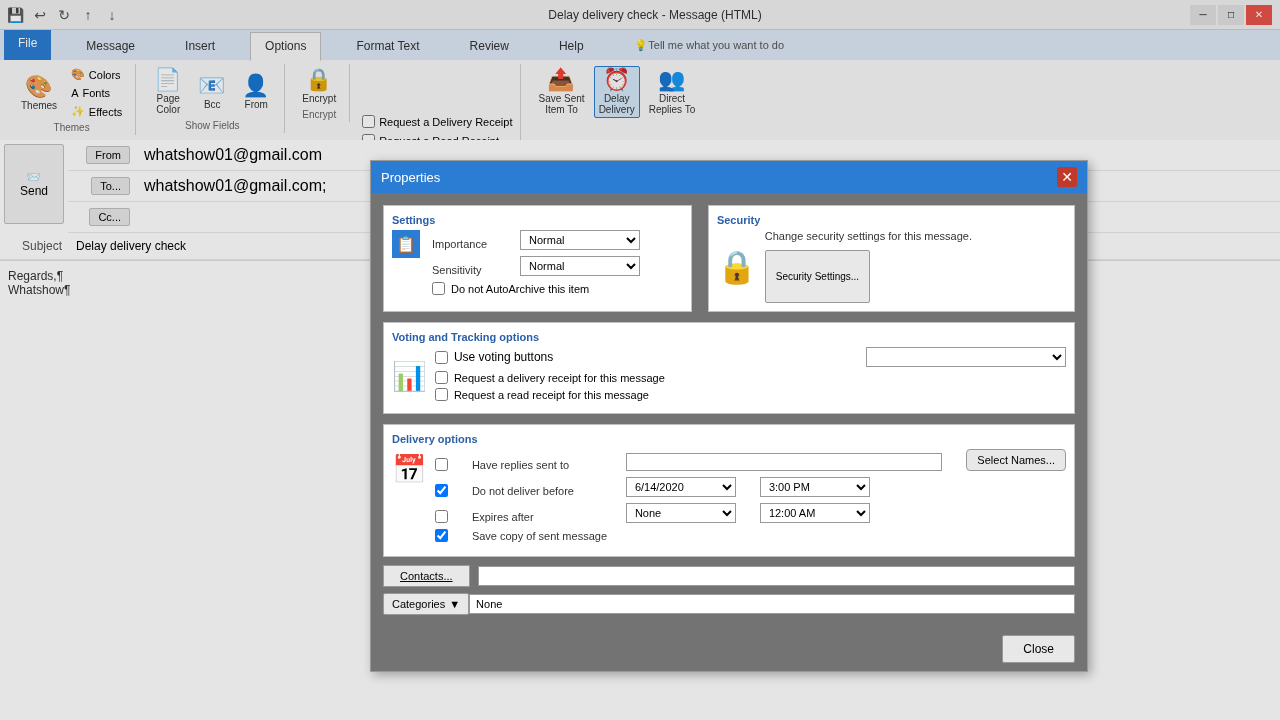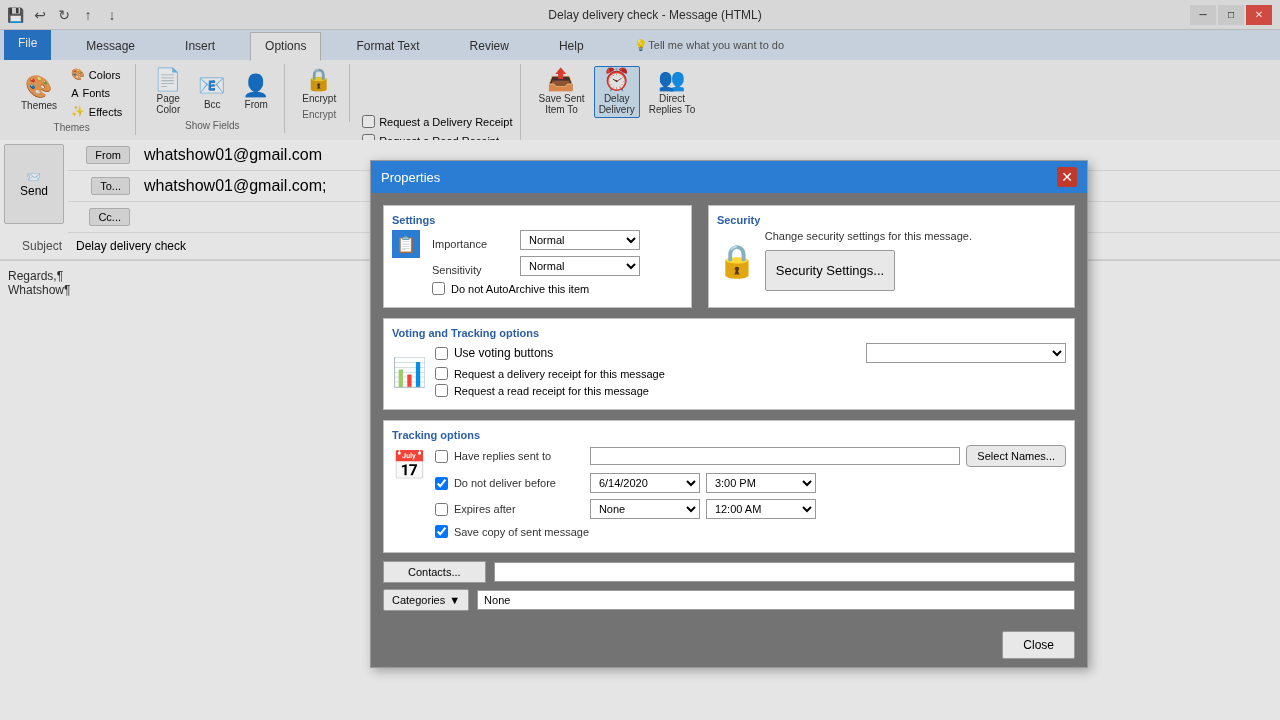--- a/index.html
+++ b/index.html
@@ -319,25 +319,25 @@
     .lock-icon {
       font-size: 32px;
       color: #c8a000;
     }
     .security-text {
       font-size: 11px;
       color: #333;
       margin-bottom: 8px;
     }
     .security-btn {
-      padding: 12px 10px;
+      padding: 20px 10px;
       border: 1px solid #999;
       background: #e8e8e8;
       cursor: pointer;
-      font-size: 13px;
+      font-size: 10px;
       border-radius: 2px;
     }
 
     
     .cb-row {
       display: flex;
       align-items: center;
       gap: 6px;
       margin: 4px 0;
       font-size: 11px;
@@ -394,22 +394,22 @@
     .delivery-icon {
       font-size: 28px;
       color: #555;
       margin-top: 4px;
     }
     .delivery-fields {
       flex: 1;
     }
     .delivery-row {
       display: flex;
-      align-items: center;
-      gap: 6px;
+      align-items: flex-end;
+      gap: 24px;
       margin-bottom: 6px;
     }
     .delivery-row input[type="checkbox"] { cursor: pointer; }
     .delivery-label {
       font-size: 11px;
       color: #333;
       min-width: 130px;
     }
     .delivery-input {
       flex: 1;
@@ -443,38 +443,38 @@
     }
 
     
     .contacts-row {
       display: flex;
       align-items: center;
       gap: 8px;
       margin-top: 8px;
     }
     .contacts-btn {
-      padding: 4px 24px;
+      padding: 4px 16px;
       border: 1px solid #999;
       background: #e8e8e8;
       cursor: pointer;
       font-size: 11px;
       border-radius: 0;
+      text-decoration: underline;
     }
     .contacts-input {
       flex: 1;
       padding: 3px 6px;
       border: 1px solid #999;
       font-size: 11px;
       background: white;
     }
     .categories-row {
       display: flex;
       align-items: center;
-      gap: 8px;
       margin-top: 6px;
       justify-content: flex-end;
     }
     .categories-btn {
       padding: 4px 8px;
       border: 1px solid #999;
       background: #e8e8e8;
       cursor: pointer;
       font-size: 11px;
       border-radius: 2px;
@@ -756,21 +756,21 @@
           </div>
           <div class="cb-row">
             <input type="checkbox" style="">
             <span>Request a read receipt for this message</span>
           </div>
         </div>
       </div>
     </div>
 
     <div class="delivery-section">
-      <div class="section-header">Tracking options</div>
+      <div class="section-header">Delivery options</div>
       <div class="delivery-inner">
         <span class="delivery-icon">📅</span>
         <div class="delivery-fields">
 
           <div class="delivery-row">
             <input type="checkbox" style="">
             <span class="delivery-label">Have replies sent to</span>
             <input class="delivery-input" style="">
             <button class="select-names-btn">Select Names...</button>
           </div>

